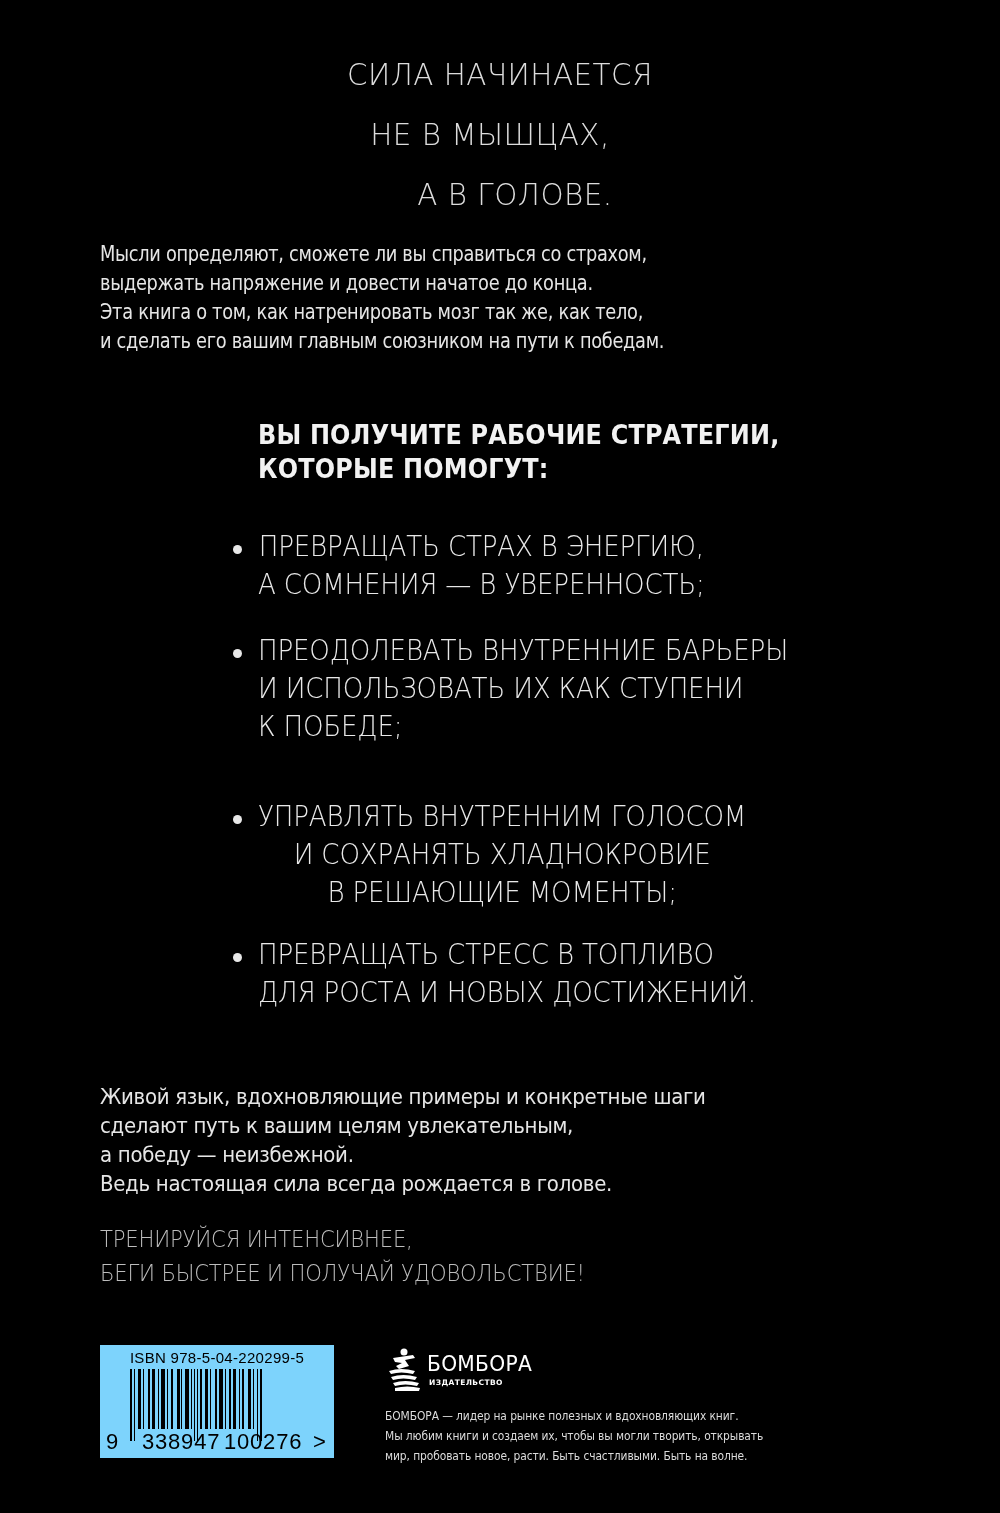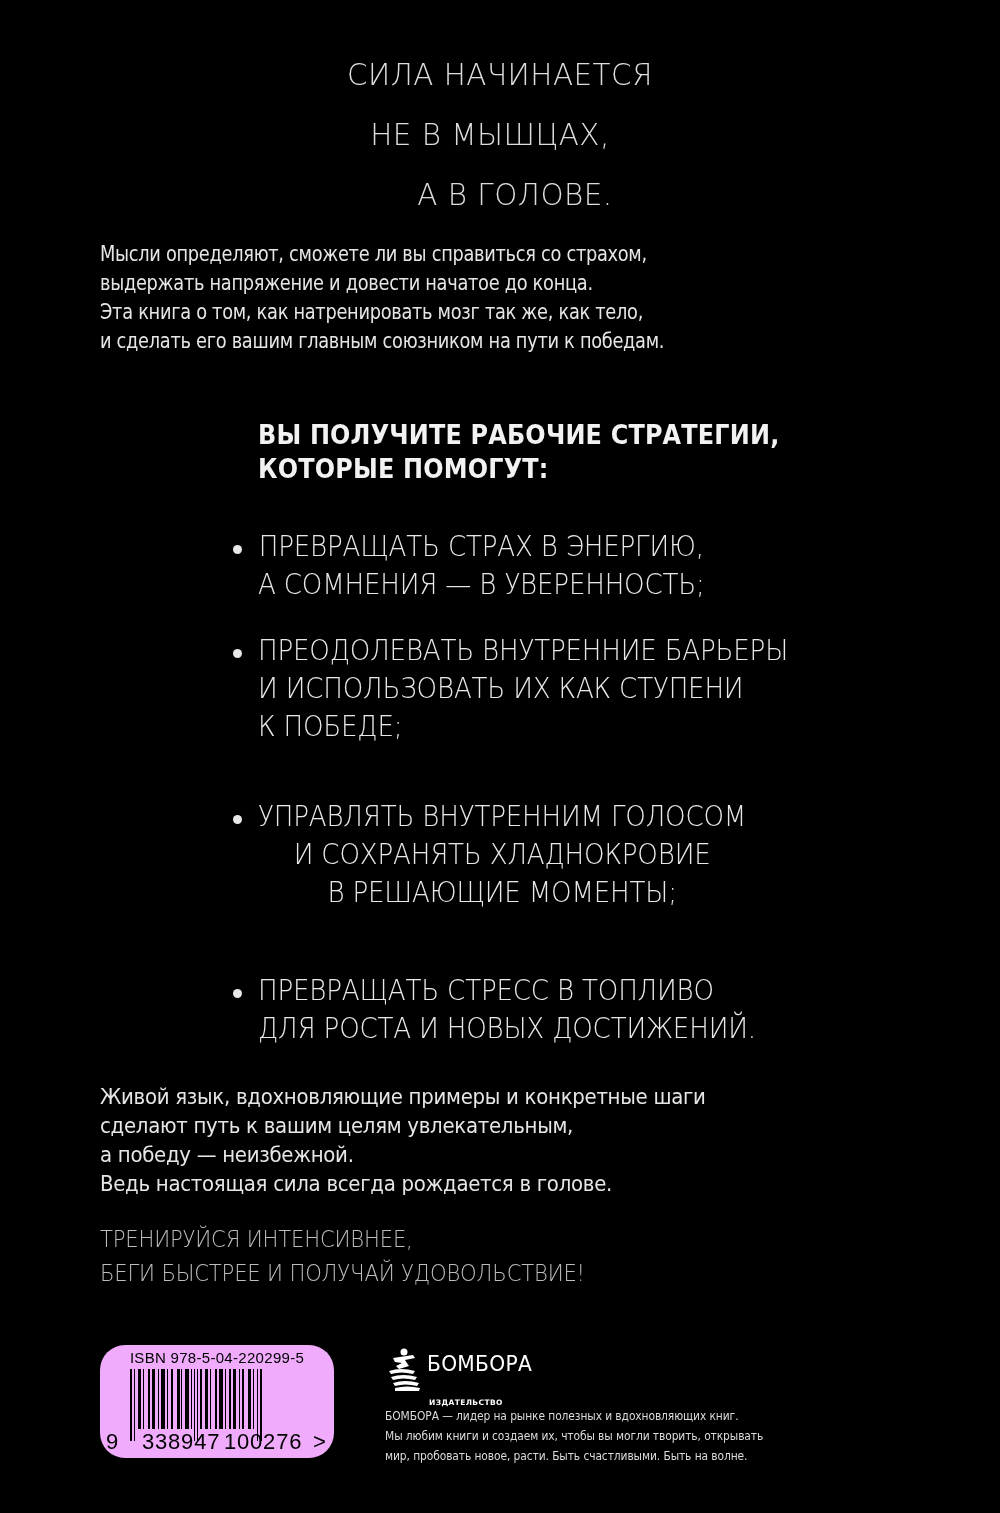--- a/index.html
+++ b/index.html
@@ -16,41 +16,41 @@
 
     .heading { position: absolute; left: 258px; top: 418px; font-family: "DejaVu Sans", sans-serif; font-weight: bold; font-size: 26px; line-height: 34px; color: #f2f2f2; letter-spacing: 0.2px; transform-origin: left top; transform: scaleX(0.92); white-space: nowrap; }
 
     .bullets { position: absolute; left: 230px; top: 527px; width: 640px; }
     .bullet { position: relative; padding-left: 28px; margin-bottom: 0; }
     .bullet-dot { position: absolute; left: 3px; width: 9px; height: 9px; border-radius: 50%; background: #e8e8e8; top: 18px; }
     .bullet-text { font-family: "DejaVu Sans", sans-serif; font-weight: 200; font-size: 29px; line-height: 38px; color: #e8e8e8; letter-spacing: -0.2px; transform-origin: left top; transform: scaleX(0.9); white-space: pre-line; display: block; }
     .bullet.b1 { position: absolute; top: 0; text-align: center; }
     .bullet.b2 { position: absolute; top: 104px; }
     .bullet.b3 { position: absolute; top: 270px; text-align: center; }
-    .bullet.b4 { position: absolute; top: 444px; }
+    .bullet.b4 { position: absolute; top: 408px; }
 
     .closing { position: absolute; left: 100px; top: 1083px; width: 780px; font-size: 21px; line-height: 29px; color: #e6e6e6; letter-spacing: -0.3px; transform-origin: left top; transform: scaleX(0.94); white-space: nowrap; }
 
     .tagline { position: absolute; left: 100px; top: 1222px; font-size: 23px; line-height: 34px; color: #bdbdbd; font-weight: 200; letter-spacing: -0.2px; transform-origin: left top; transform: scaleX(0.92); white-space: nowrap; }
 
-    .barcode-box { position: absolute; left: 100px; top: 1345px; width: 234px; height: 113px; background: #f0abfc; border-radius: 25px; }
+    .barcode-box { position: absolute; left: 100px; top: 1345px; width: 234px; height: 113px; background: #7dd3fc; }
     .isbn-text { position: absolute; left: 0; top: 4px; width: 100%; text-align: center; font-family: "Liberation Sans", sans-serif; font-size: 15px; color: #000; letter-spacing: 0.3px; }
     .bars { position: absolute; left: 30px; top: 24px; width: 175px; height: 68px; display: flex; align-items: flex-start; }
     .bars span { display: block; background: #000; height: 60px; }
     .bars span.tall { height: 72px; }
     .digits { position: absolute; left: 0; top: 82px; width: 100%; font-family: "Liberation Sans", sans-serif; font-size: 22px; color: #000; }
     .digit-first { position: absolute; left: 6px; top: 2px; }
     .digit-g1 { position: absolute; left: 42px; top: 2px; letter-spacing: 0.8px; }
     .digit-g2 { position: absolute; left: 124px; top: 2px; letter-spacing: 0.8px; }
     .digit-arrow { position: absolute; left: 213px; top: 2px; }
 
     .logo { position: absolute; left: 385px; top: 1345px; width: 170px; height: 50px; }
     .logo-mark { position: absolute; left: 0; top: 2px; width: 36px; height: 44px; }
     .logo-name { position: absolute; left: 42px; top: 6px; font-family: "DejaVu Sans", sans-serif; font-size: 22px; font-weight: normal; color: #fff; letter-spacing: 0.3px; transform-origin: left top; transform: scaleX(0.92); }
-    .logo-sub { position: absolute; left: 44px; top: 33px; font-family: "DejaVu Sans", sans-serif; font-size: 7.5px; font-weight: bold; color: #fff; letter-spacing: 0.4px; margin-top: 20px; }
+    .logo-sub { position: absolute; left: 44px; top: 33px; font-family: "DejaVu Sans", sans-serif; font-size: 7.5px; font-weight: bold; color: #fff; letter-spacing: 0.4px; }
 
     .publisher-text { position: absolute; left: 385px; top: 1406px; width: 470px; font-family: "DejaVu Sans", sans-serif; font-size: 11.5px; line-height: 20px; color: #dcdcdc; letter-spacing: -0.1px; transform-origin: left top; transform: scaleX(0.93); white-space: nowrap; }
   </style>
 </head>
 <body>
 
 <div class="title-block">
   <div class="title-line l1">СИЛА НАЧИНАЕТСЯ</div>
   <div class="title-line l2">НЕ В МЫШЦАХ,</div>
   <div class="title-line l3">А В ГОЛОВЕ.</div>

